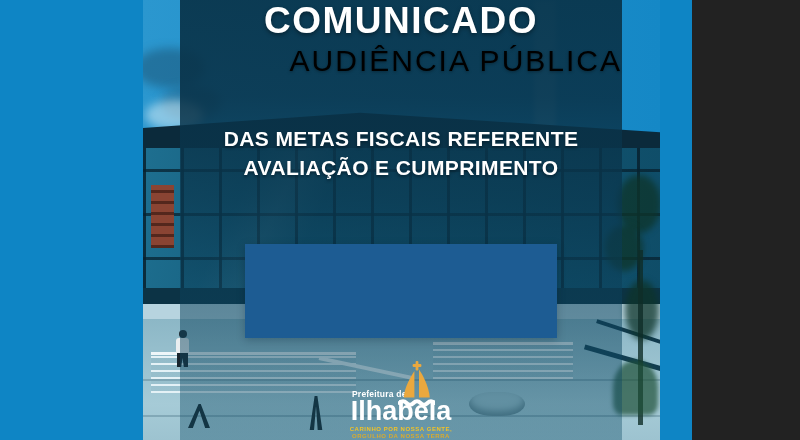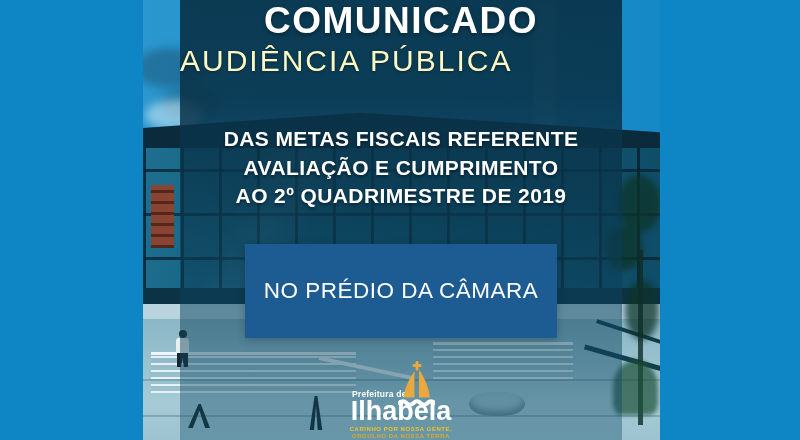--- a/index.html
+++ b/index.html
@@ -1,17 +1,17 @@
 <!DOCTYPE html>
 <html><head>
 <meta charset="utf-8">
 <style>
   html,body{margin:0;padding:0;background:#222;}
   .canvas{
-    position:relative;width:800px;height:440px;overflow:hidden;
+    position:relative;width:692px;height:440px;overflow:hidden;
     font-family:"Liberation Sans","DejaVu Sans",sans-serif;
     background:#0e85c5;
   }
   
   .bar{position:absolute;top:0;bottom:0;background:#0e85c5;}
   .bar.left{left:0;width:143px;}
   .bar.right{left:660px;width:140px;}
 
   
   .photo{position:absolute;left:143px;top:0;width:517px;height:440px;overflow:hidden;}
@@ -74,22 +74,22 @@
       rgba(9,50,72,.88) 22%,
       rgba(10,55,78,.74) 45%,
       rgba(12,66,92,.52) 70%,
       rgba(16,78,104,.38) 100%);}
 
   
   .content{position:absolute;left:180px;top:0;width:442px;height:440px;color:#fff;}
   .title{position:absolute;left:0;top:1px;width:100%;text-align:center;
     font-size:37px;line-height:40px;font-weight:bold;letter-spacing:1.5px;color:#fff;
     text-shadow:0 2px 4px rgba(0,0,0,.4);}
-  .subtitle{position:absolute;left:0;top:43px;width:100%;text-align:left;
-    font-size:30px;line-height:36px;font-weight:400;letter-spacing:2px;color:#fef9c3;
+  .subtitle{position:absolute;left:0;top:43px;width:100%;text-align:right;
+    font-size:30px;line-height:36px;font-weight:400;letter-spacing:2px;color:#000000;
     text-shadow:0 1px 3px rgba(0,0,0,.35);}
   .body-block{position:absolute;left:0;top:125px;width:100%;text-align:center;
     font-size:21px;line-height:28.5px;font-weight:bold;letter-spacing:.4px;color:#fff;
     text-shadow:0 2px 3px rgba(4,24,34,.6);}
   .event-box{position:absolute;left:65px;top:244px;width:312px;height:94px;
     background:#1d5c93;box-shadow:0 2px 8px rgba(0,20,35,.25);
     display:flex;flex-direction:column;justify-content:center;text-align:center;
     font-size:22.5px;line-height:29.5px;font-weight:400;letter-spacing:.5px;color:#fff;}
 
   
@@ -149,25 +149,23 @@
   <div class="bar right"></div>
 
   <div class="content">
 
     <div class="title">COMUNICADO</div>
     <div class="subtitle">AUDIÊNCIA PÚBLICA</div>
 
     <div class="body-block">
       <div>DAS METAS FISCAIS REFERENTE</div>
       <div>AVALIAÇÃO E CUMPRIMENTO</div>
-      <div>AO 2º QUADRIMESTRE DE 2019</div>
     </div>
 
     <div class="event-box">
-      <div>NO PRÉDIO DA CÂMARA</div>
     </div>
 
     <div class="logo">
       <div class="logo-pretitle">Prefeitura de</div>
       <svg class="logo-icon" width="37" height="46" viewBox="0 0 37 46" xmlns="http://www.w3.org/2000/svg">
         <rect x="17.6" y="0" width="2.8" height="9.5" rx="1" fill="#eaa83e"></rect>
         <rect x="14.6" y="3.1" width="8.8" height="2.8" rx="1" fill="#eaa83e"></rect>
         <path d="M16.4,10 C13,15.5 6.6,25.5 5.8,36.5 L16.4,36.5 Z" fill="#eaa83e"></path>
         <path d="M21,8.5 C24.6,13.5 30.6,24.5 31.8,36.5 L21,36.5 Z" fill="#eaa83e"></path>
         <path d="M1.5,42 Q5,38.4 8.5,42 T15.5,42 T22.5,42 T29.5,42 T36.5,42" fill="none" stroke="#ffffff" stroke-width="4" stroke-linecap="round"></path>

